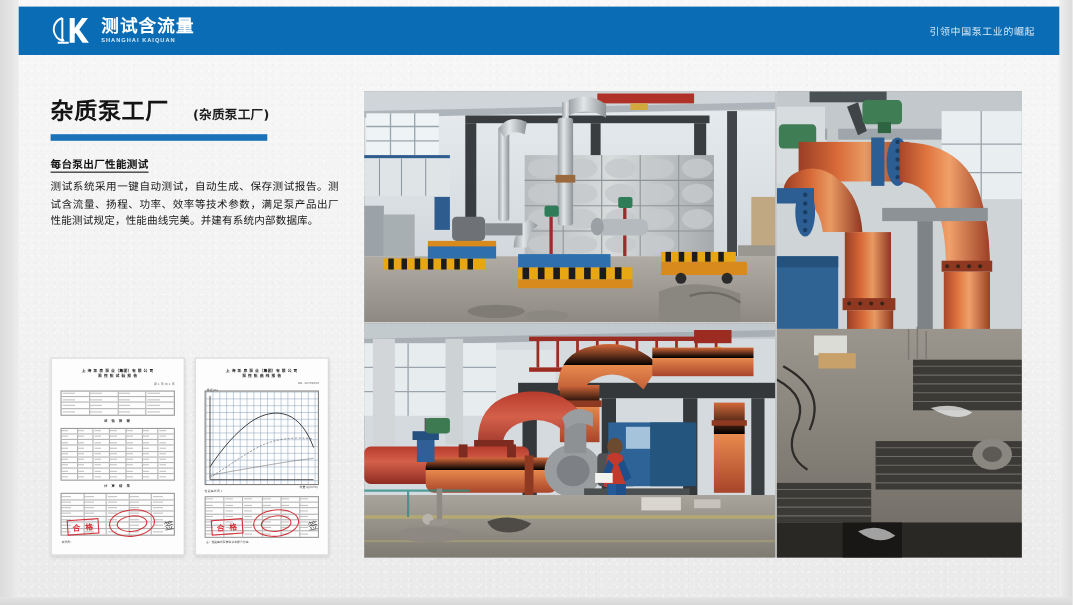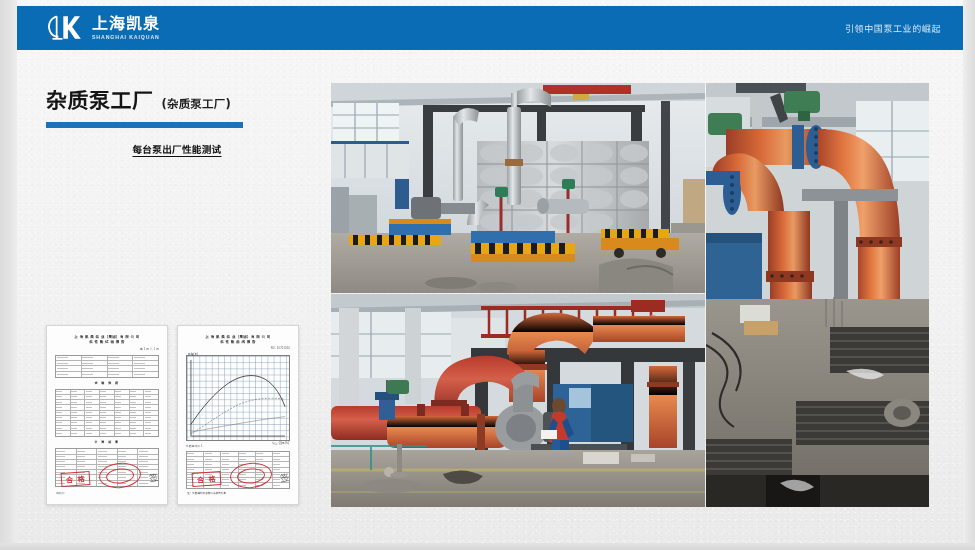--- a/index.html
+++ b/index.html
@@ -81,21 +81,21 @@
     font-family: "DejaVu Sans", "Liberation Sans", sans-serif;
     margin-left: 44px;
   }
 
   
   .textcol { position: absolute; left: 46px; top: 84px; width: 262px; }
 
   .page-title {
     display: flex;
     align-items: baseline;
-    gap: 8px;
+    gap: 22px;
     font-family: "DejaVu Sans", "Liberation Sans", sans-serif;
   }
   .page-title .main {
     font-size: 21px; font-weight: 700; color: #141414; letter-spacing: .5px;
   }
   .page-title .sub {
     font-size: 11.5px; font-weight: 700; color: #1d1d1d; letter-spacing: .2px;
   }
 
   .title-rule {
@@ -104,21 +104,20 @@
     background: #1b72b8;
   }
 
   .lead {
     margin-top: 14px;
     font-size: 9.6px; font-weight: 700; color: #101010;
     text-decoration: underline;
     text-underline-offset: 2.5px;
     letter-spacing: .3px;
     font-family: "DejaVu Sans", "Liberation Sans", sans-serif;
-    text-align: center;
   }
 
   .body-copy {
     margin-top: 7px;
     font-size: 9.6px;
     line-height: 15.5px;
     color: #171717;
     letter-spacing: .15px;
     text-align: justify;
     font-family: "DejaVu Sans", "Liberation Sans", sans-serif;
@@ -237,39 +236,40 @@
         <g fill="none" stroke="#ffffff" stroke-width="2.1">
           <path d="M14 4 C5 7 3 16 6 22 C8 27 13 29 16 28"></path>
           <path d="M14 4 L14 30"></path>
           <path d="M9 31 L21 31"></path>
         </g>
         <g fill="#ffffff">
           <path d="M22 4 L27.5 4 L27.5 15 L35.5 4 L42 4 L32.5 16.6 L43 31 L36 31 L28.5 20 L27.5 21.4 L27.5 31 L22 31 Z"></path>
         </g>
       </svg>
       <div class="brand-text">
-        <span class="brand-cn">上海凯泉</span>
+        <span class="brand-cn">测试含流量</span>
         <span class="brand-en">SHANGHAI KAIQUAN</span>
       </div>
     </div>
 
     <div class="header-tagline">引领中国泵工业的崛起</div>
   </div>
 
   <div class="textcol">
 
     <div class="page-title">
       <span class="main">杂质泵工厂</span>
       <span class="sub">(杂质泵工厂)</span>
     </div>
 
     <div class="title-rule"></div>
 
     <div class="lead">每台泵出厂性能测试</div>
 
+    <p class="body-copy">测试系统采用一键自动测试，自动生成、保存测试报告。测试含流量、扬程、功率、效率等技术参数，满足泵产品出厂性能测试规定，性能曲线完美。并建有系统内部数据库。</p>
   </div>
 
   <div class="docs">
 
     <div class="doc">
       <div class="doc-title">上 海 凯 泉 泵 业（集团）有 限 公 司</div>
       <div class="doc-title">泵 性 能 试 验 报 告</div>
       <div class="doc-meta">第 1 页 共 1 页</div>
 
       <div class="doc-table">

